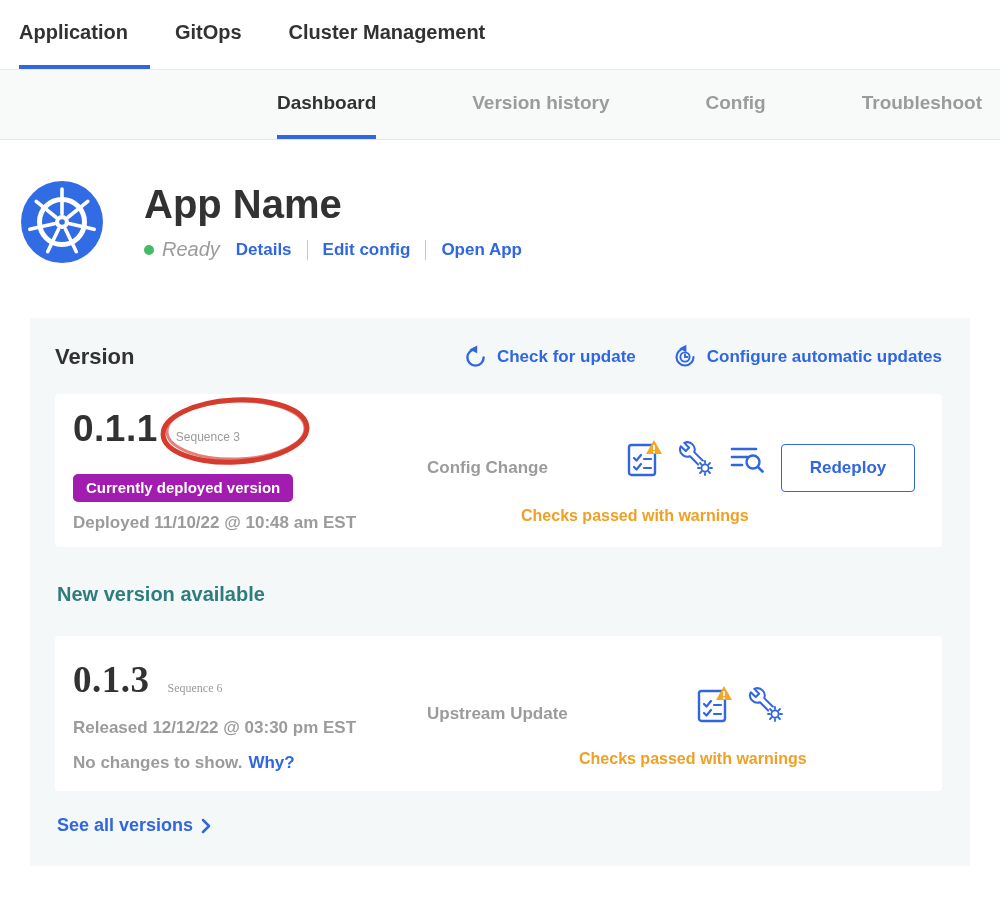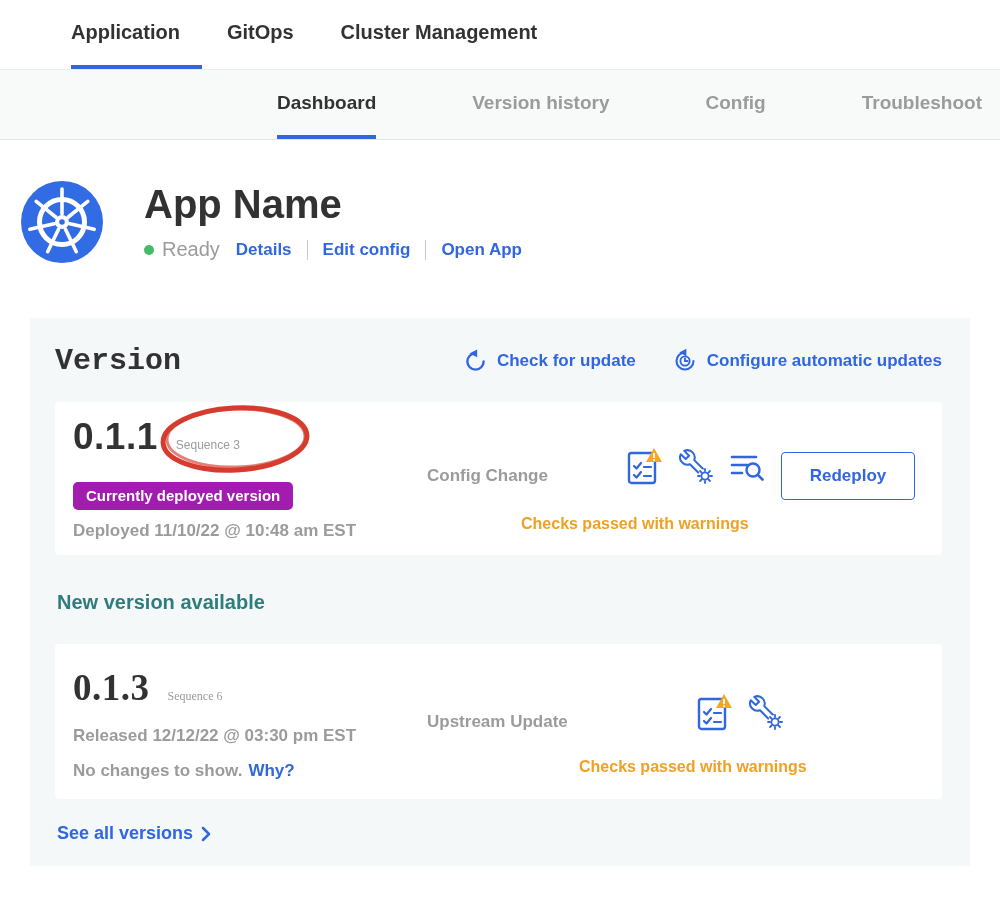--- a/index.html
+++ b/index.html
@@ -8,21 +8,21 @@
     width: 1000px; height: 898px; overflow: hidden;
     background: #ffffff; color: #323232;
     font-family: "Liberation Sans", "DejaVu Sans", sans-serif;
     position: relative;
   }
   a { text-decoration: none; cursor: pointer; }
 
   
   .top-nav {
     height: 70px; display: flex; align-items: stretch;
-    padding-left: 71px; border-bottom: 1px solid #ececec; background: #fff;
+    padding-left: 19px; border-bottom: 1px solid #ececec; background: #fff;
   }
   .top-tab {
     display: flex; align-items: center;
     font-size: 20px; font-weight: 700; color: #323232;
     padding: 0 22px 0 0; margin-right: 25px; cursor: pointer;
     border-bottom: 4px solid transparent;
   }
   .top-tab.active { border-bottom-color: #3066e0; }
 
   
@@ -38,31 +38,31 @@
   }
   .sub-tab.active { color: #323232; font-weight: 700; border-bottom-color: #3066e0; }
 
   
   .app-header { display: flex; align-items: flex-start; padding: 40px 0 0 20px; }
   .logo-wrap { width: 84px; height: 84px; flex: 0 0 auto; }
   .app-info { margin-left: 40px; }
   .app-name { font-size: 40px; font-weight: 700; margin: 2px 0 0 0; line-height: 1.1; }
   .status-row { display: flex; align-items: center; margin-top: 12px; }
   .status-dot { width: 10px; height: 10px; border-radius: 50%; background: #44bb66; }
-  .status-text { color: #9b9b9b; font-size: 20px; font-weight: 500; margin: 0 16px 0 8px; }
+  .status-text { color: #9b9b9b; font-size: 20px; font-weight: 500; margin: 0 16px 0 8px; font-style: italic; }
   .hlink { color: #3066e0; font-size: 17px; font-weight: 700; }
   .vdiv { width: 1px; height: 20px; background: #c9c9c9; margin: 0 15px; }
 
   
   .version-section {
     margin: 54px 30px 0 30px; background: #f5f8f9;
     padding: 26px 28px 24px 25px; height: 548px;
   }
   .section-head { display: flex; align-items: center; }
-  .section-title { font-size: 30px; font-weight: 700; margin: 0; font-family: Liberation Mono, monospace; }
+  .section-title { font-size: 22px; font-weight: 700; margin: 0; }
   .head-links { margin-left: auto; display: flex; align-items: center; gap: 36px; }
   .update-link { display: flex; align-items: center; gap: 9px; color: #3066e0; font-size: 17px; font-weight: 700; }
 
   .card { position: relative; background: #fff; border-radius: 4px; width: 887px; }
   .card-current { height: 153px; margin-top: 24px; }
   .card-available { height: 155px; margin-top: 30px; }
 
   .version-line { position: absolute; left: 18px; top: 14px; display: flex; align-items: baseline; }
   .card-available .version-line { top: 22px; font-family: Liberation Serif, serif; }
   .vnum { font-size: 37px; font-weight: 700; color: #323232; letter-spacing: .5px; }

